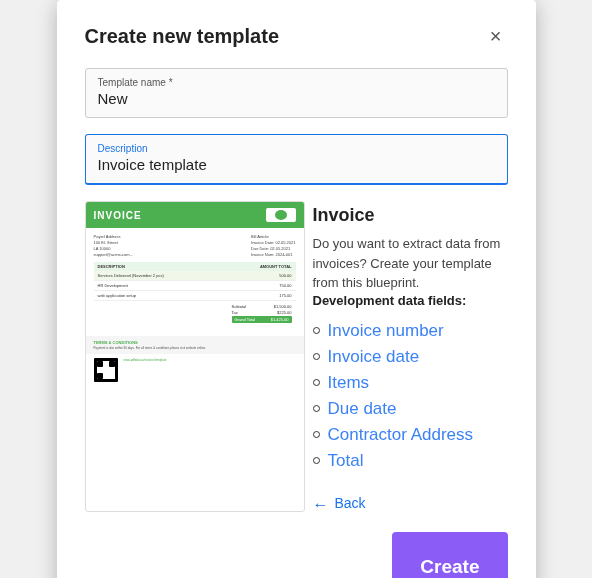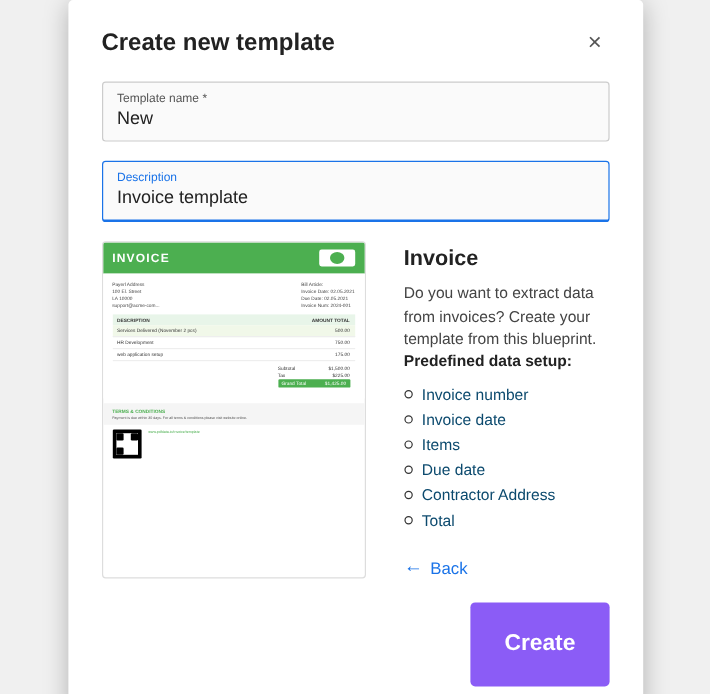--- a/index.html
+++ b/index.html
@@ -63,21 +63,21 @@
       display: block;
     }
     .field-label.blue { color: #1a73e8; }
     .field-value {
       font-size: 15px;
       color: #222;
       display: block;
     }
     .bottom-section {
       display: flex;
-      gap: 28px;
+      gap: 4px;
       flex: 1;
     }
     .preview-panel {
       width: 220px;
       min-width: 220px;
       border: 1px solid #ddd;
       border-radius: 3px;
       overflow: hidden;
       background: #fff;
       font-size: 5px;
@@ -244,22 +244,22 @@
       font-weight: 700;
       color: #222;
       margin-bottom: 10px;
     }
     .info-fields-list {
       list-style: none;
       padding: 0;
       margin: 0 0 20px 0;
     }
     .info-fields-list li {
-      font-size: 13px;
-      color: #0c4a6e;
+      font-size: 17px;
+      color: #3b82f6;
       padding: 3px 0;
       display: flex;
       align-items: center;
       gap: 8px;
     }
     .bullet-circle {
       width: 7px;
       height: 7px;
       border-radius: 50%;
       border: 1.5px solid #333;
@@ -387,21 +387,21 @@
             <div class="preview-qr-dot" style="bottom:0;left:0;"></div>
           </div>
         </div>
         <div class="preview-website">www.pdfdata.io/invoice/template</div>
       </div>
     </div>
 
     <div class="info-panel">
       <div class="info-title">Invoice</div>
       <div class="info-desc">Do you want to extract data from invoices? Create your template from this blueprint.</div>
-      <div class="info-fields-title">Predefined data setup:</div>
+      <div class="info-fields-title">Development data fields:</div>
       <ul class="info-fields-list">
         <li>
           <span class="bullet-circle"></span>
           <span>Invoice number</span>
         </li>
         <li>
           <span class="bullet-circle"></span>
           <span>Invoice date</span>
         </li>
         <li>

